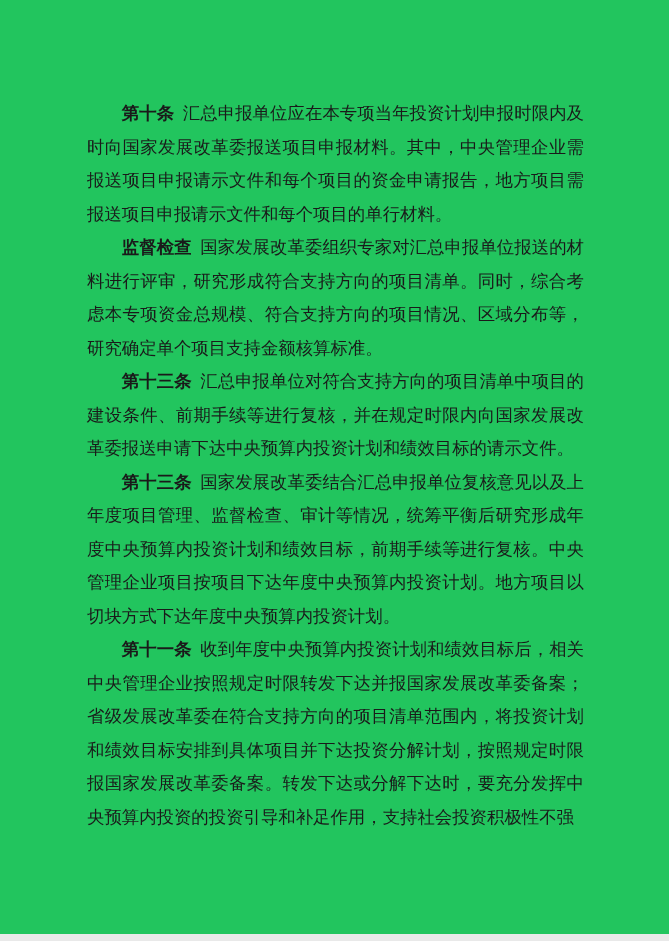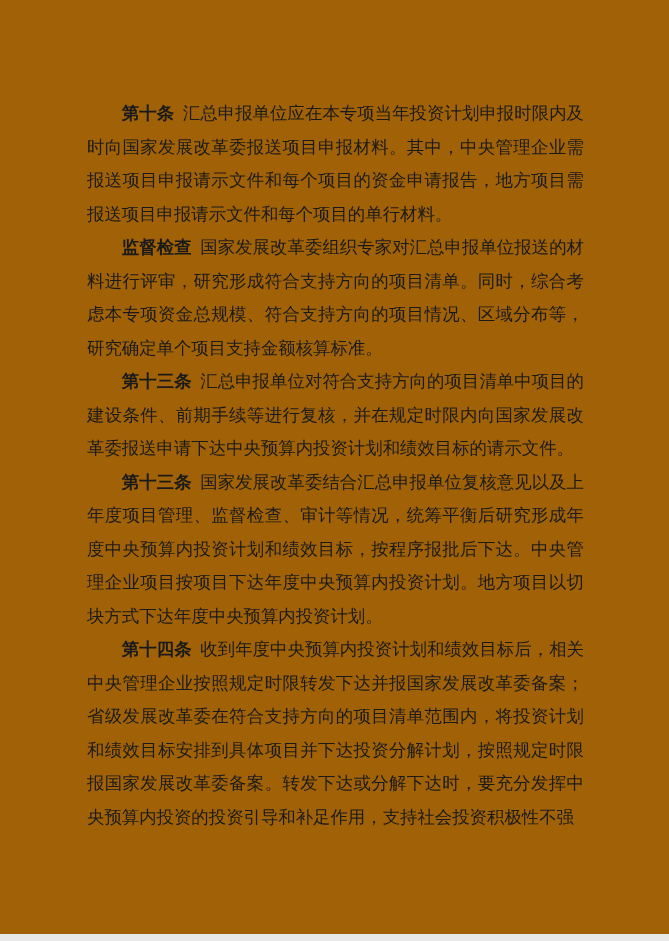--- a/index.html
+++ b/index.html
@@ -13,21 +13,21 @@
     overflow: hidden;
     position: relative;
     font-family: "Liberation Serif", "DejaVu Serif", serif;
   }
   .page {
     position: absolute;
     top: 0;
     left: 0;
     width: 669px;
     height: 934px;
-    background: #a16207;
+    background: #22c55e;
   }
   .doc-content {
     position: absolute;
     top: 97px;
     left: 87px;
     width: 497px;
     font-size: 17.4px;
     line-height: 33.5px;
     color: #1a1a1a;
     text-align: justify;
@@ -56,20 +56,20 @@
 
 <div class="page">
   <div class="doc-content">
 
     <p class="article"><b class="term">第十条</b><span>汇总申报单位应在本专项当年投资计划申报时限内及时向国家发展改革委报送项目申报材料。其中，中央管理企业需报送项目申报请示文件和每个项目的资金申请报告，地方项目需报送项目申报请示文件和每个项目的单行材料。</span></p>
 
     <p class="article"><b class="term">监督检查</b><span>国家发展改革委组织专家对汇总申报单位报送的材料进行评审，研究形成符合支持方向的项目清单。同时，综合考虑本专项资金总规模、符合支持方向的项目情况、区域分布等，研究确定单个项目支持金额核算标准。</span></p>
 
     <p class="article"><b class="term">第十三条</b><span>汇总申报单位对符合支持方向的项目清单中项目的建设条件、前期手续等进行复核，并在规定时限内向国家发展改革委报送申请下达中央预算内投资计划和绩效目标的请示文件。</span></p>
 
-    <p class="article"><b class="term">第十三条</b><span>国家发展改革委结合汇总申报单位复核意见以及上年度项目管理、监督检查、审计等情况，统筹平衡后研究形成年度中央预算内投资计划和绩效目标，按程序报批后下达。中央管理企业项目按项目下达年度中央预算内投资计划。地方项目以切块方式下达年度中央预算内投资计划。</span></p>
+    <p class="article"><b class="term">第十三条</b><span>国家发展改革委结合汇总申报单位复核意见以及上年度项目管理、监督检查、审计等情况，统筹平衡后研究形成年度中央预算内投资计划和绩效目标，前期手续等进行复核。中央管理企业项目按项目下达年度中央预算内投资计划。地方项目以切块方式下达年度中央预算内投资计划。</span></p>
 
-    <p class="article"><b class="term">第十四条</b><span>收到年度中央预算内投资计划和绩效目标后，相关中央管理企业按照规定时限转发下达并报国家发展改革委备案；省级发展改革委在符合支持方向的项目清单范围内，将投资计划和绩效目标安排到具体项目并下达投资分解计划，按照规定时限报国家发展改革委备案。转发下达或分解下达时，要充分发挥中央预算内投资的投资引导和补足作用，支持社会投资积极性不强</span></p>
+    <p class="article"><b class="term">第十一条</b><span>收到年度中央预算内投资计划和绩效目标后，相关中央管理企业按照规定时限转发下达并报国家发展改革委备案；省级发展改革委在符合支持方向的项目清单范围内，将投资计划和绩效目标安排到具体项目并下达投资分解计划，按照规定时限报国家发展改革委备案。转发下达或分解下达时，要充分发挥中央预算内投资的投资引导和补足作用，支持社会投资积极性不强</span></p>
 
   </div>
 </div>
 
 <div class="page-gap"></div>
 
 </body></html>

